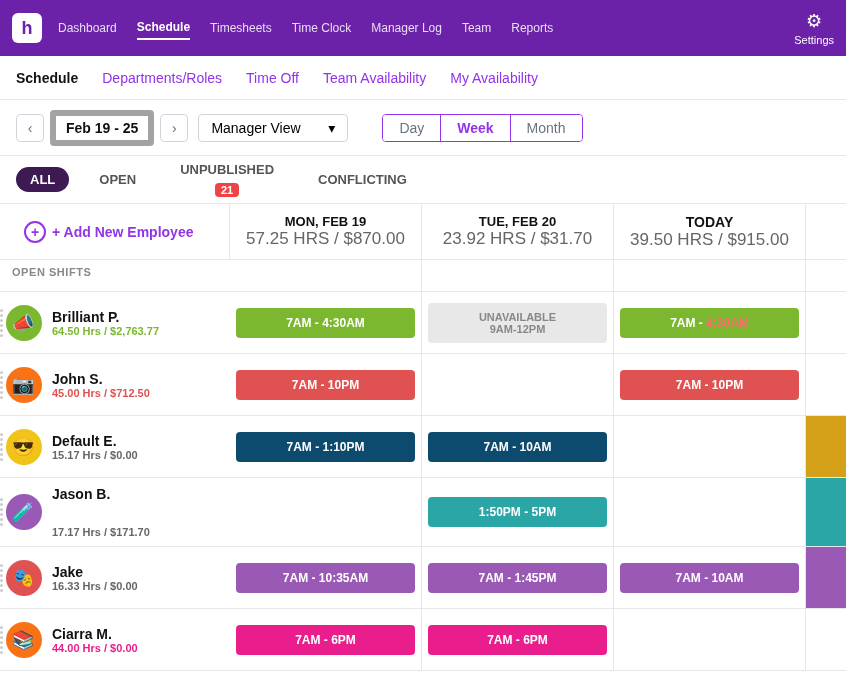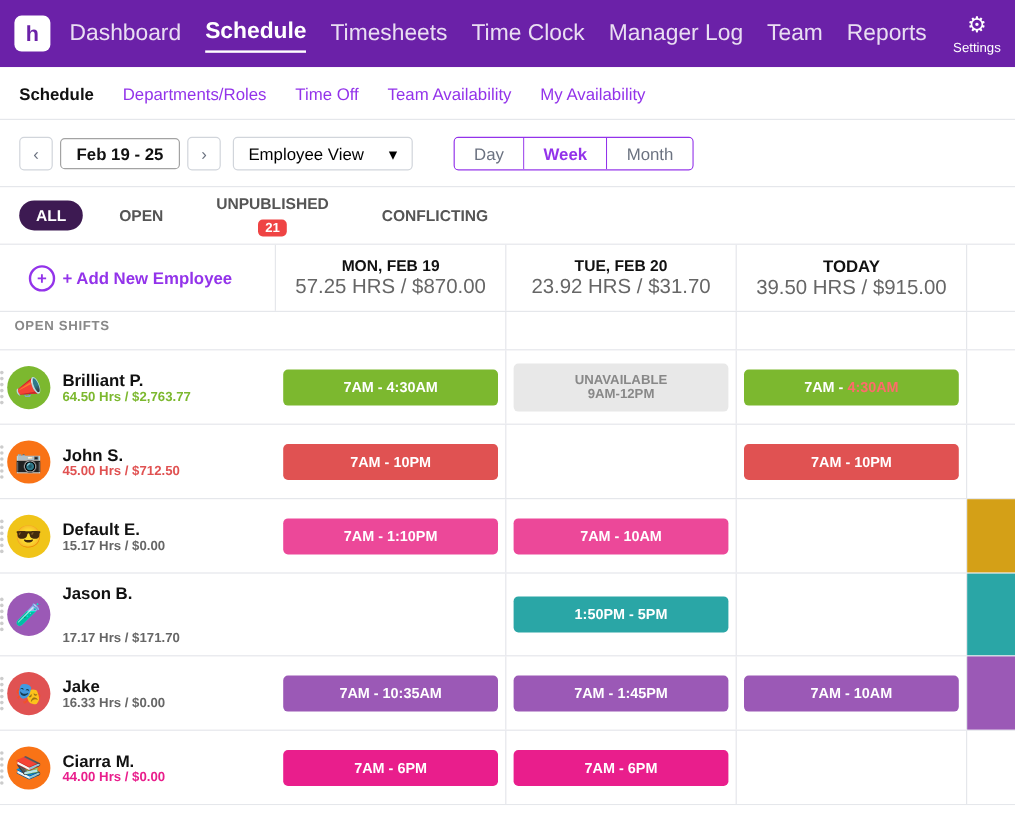--- a/index.html
+++ b/index.html
@@ -21,21 +21,21 @@
       display: flex; align-items: center; justify-content: center;
       color: #6b21a8;
       font-weight: 900; font-size: 18px;
       margin-right: 16px;
     }
     .top-nav .nav-items {
       display: flex; gap: 20px; align-items: center; flex: 1;
     }
     .top-nav .nav-item {
       color: rgba(255,255,255,0.85);
-      font-size: 19px;
+      font-size: 12px;
       cursor: pointer;
       padding: 4px 0;
     }
     .top-nav .nav-item.active {
       color: #fff;
       font-weight: 700;
       border-bottom: 2px solid #fff;
     }
     .top-nav .settings-btn {
       display: flex; flex-direction: column; align-items: center;
@@ -85,21 +85,21 @@
       border-radius: 4px;
       cursor: pointer;
       display: flex; align-items: center; justify-content: center;
       font-size: 14px; color: #6b7280;
     }
     .date-label {
       font-size: 14px;
       font-weight: 600;
       color: #111;
       padding: 4px 10px;
-      border: 1px solid #a3a3a3;
+      border: 6px solid #a3a3a3;
       border-radius: 4px;
       min-width: 100px;
       text-align: center;
     }
     .view-select {
       display: flex; align-items: center; gap: 6px;
       border: 1px solid #d1d5db;
       border-radius: 4px;
       padding: 5px 12px;
       font-size: 14px;
@@ -286,21 +286,21 @@
       border-radius: 4px;
       padding: 8px 4px;
       text-align: center;
       font-size: 12px;
       font-weight: 700;
       color: #fff;
       cursor: pointer;
     }
     .shift-block.green { background: #7cb82f; }
     .shift-block.red { background: #e05252; }
-    .shift-block.yellow { background: #ec4899; color: #fff; }
+    .shift-block.yellow { background: #0c4a6e; color: #fff; }
     .shift-block.teal { background: #2aa6a6; }
     .shift-block.purple { background: #9b59b6; }
     .shift-block.pink { background: #e91e8c; }
     .shift-block.conflict { background: #7cb82f; }
     .shift-block .conflict-time { color: #ff6b6b; font-weight: 900; }
     .unavailable-block {
       width: 100%;
       border-radius: 4px;
       padding: 8px 4px;
       text-align: center;
@@ -339,21 +339,21 @@
   <span class="sub-item">My Availability</span>
 </nav>
 
 <div class="toolbar">
   <div class="date-nav">
     <button class="arrow-btn">‹</button>
     <div class="date-label">Feb 19 - 25</div>
     <button class="arrow-btn">›</button>
   </div>
   <div class="view-select">
-    <span>Employee View</span>
+    <span>Manager View</span>
     <span>▾</span>
   </div>
   <div class="view-btn-group">
     <button class="view-btn">Day</button>
     <button class="view-btn active">Week</button>
     <button class="view-btn">Month</button>
   </div>
 </div>
 
 <div class="filter-bar">

